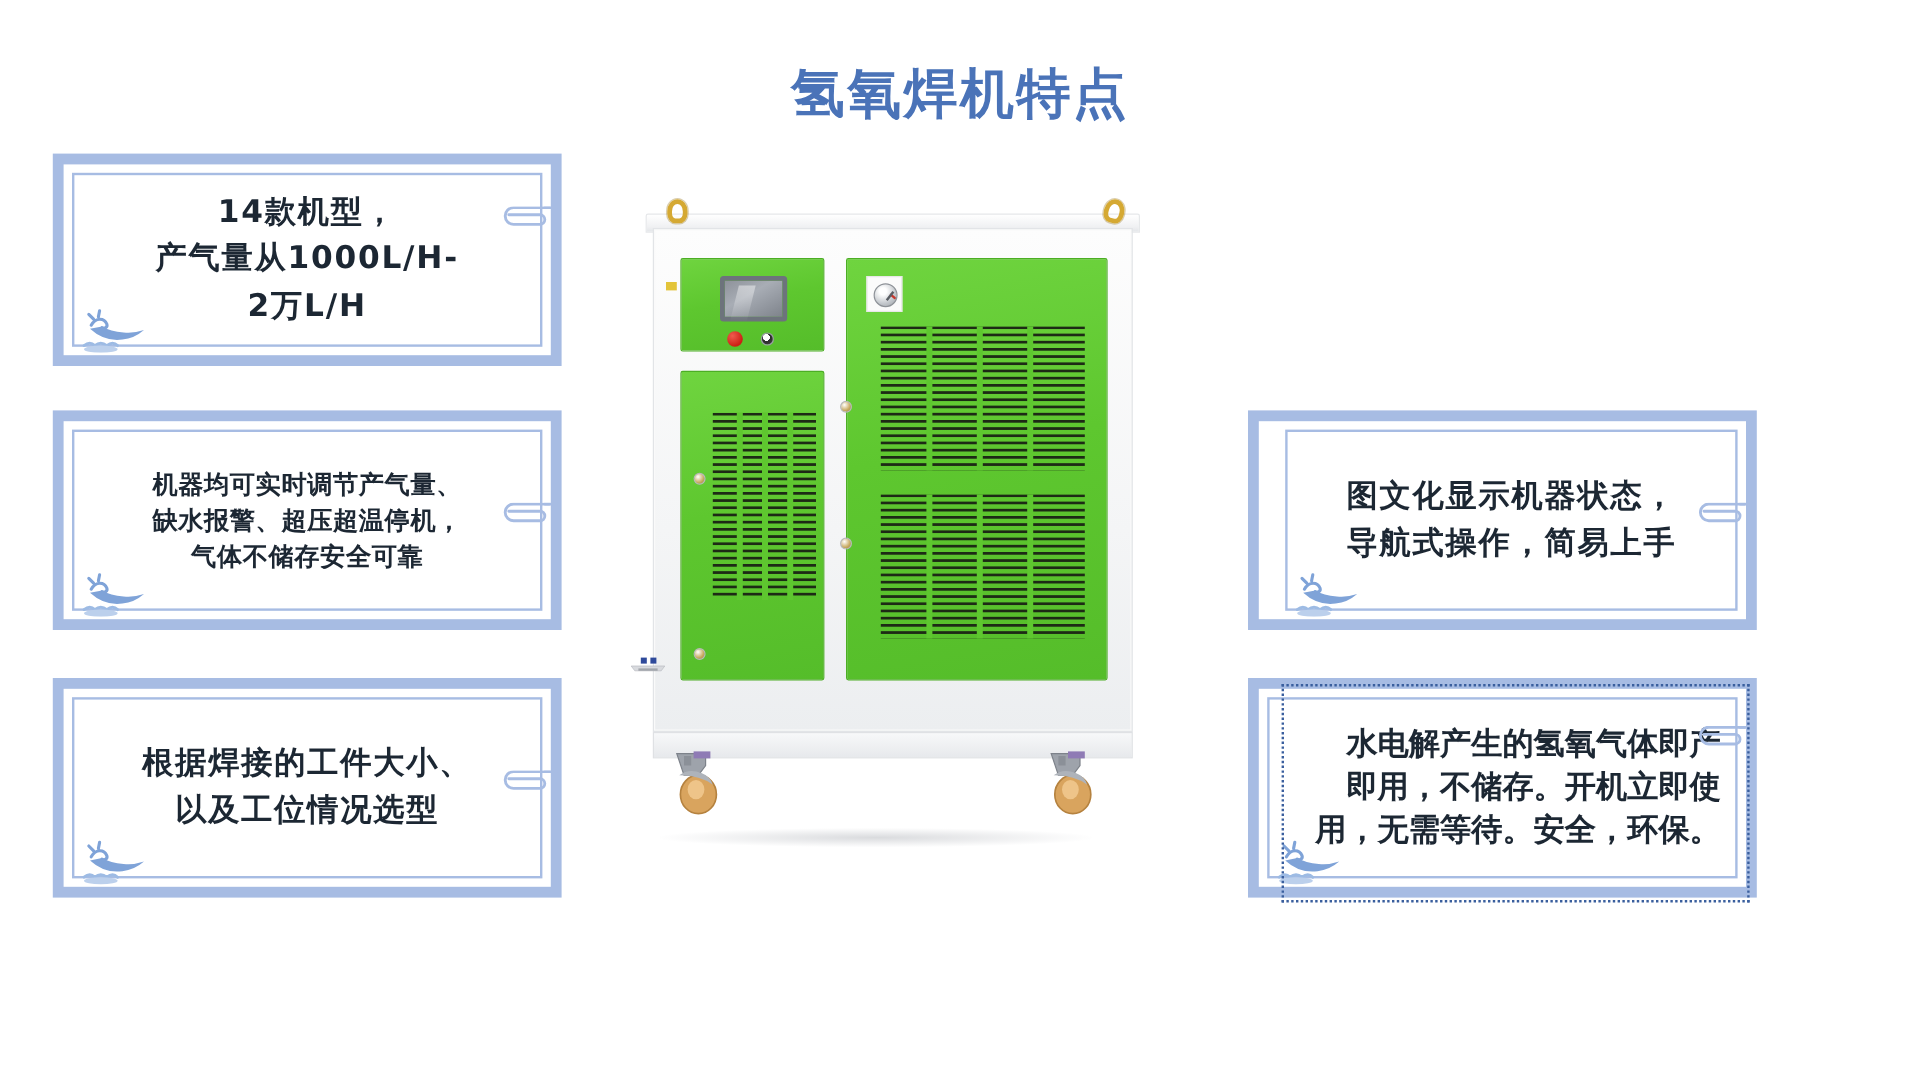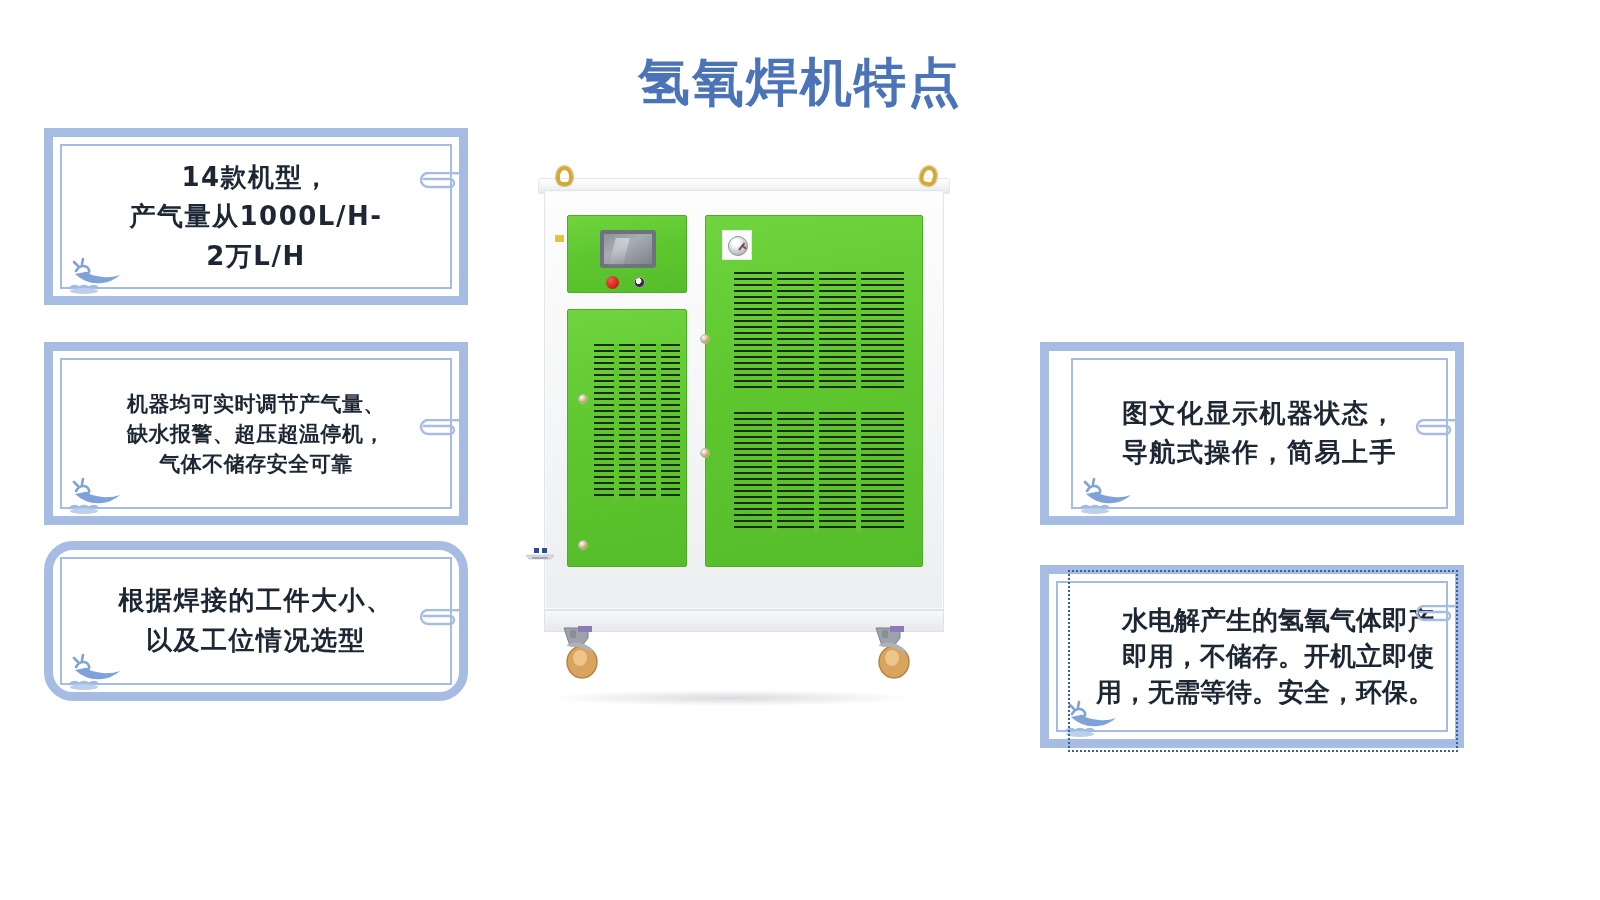--- a/index.html
+++ b/index.html
@@ -9,21 +9,21 @@
     font-family: "Liberation Sans", "DejaVu Sans", sans-serif;
     overflow: hidden;
   }
   #stage { position: relative; width: 1600px; height: 900px; background:#fff; }
 
   
   .page-title {
     position: absolute;
     left: 0; top: 48px; width: 1600px;
     text-align: center;
-    font-size: 52px;
+    font-size: 45px;
     font-weight: bold;
     letter-spacing: 2px;
     color: #4a73b8;
     font-family: "DejaVu Sans", "Liberation Sans", sans-serif;
   }
 
   
   .fbox {
     position: absolute;
     background: #ffffff;
@@ -232,21 +232,21 @@
       </svg>
       <svg class="boat" viewBox="0 0 62 40">
         <path d="M8 17 c4 -7 11 -6 13 -1 c1 3 -2 4 -4 3 M10 12 l-4 -4 M14 10 l1 -5" fill="none" stroke="#7fa3d8" stroke-width="2.6" stroke-linecap="round"></path>
         <path d="M7 20 q12 11 27 9 q10 -1 18 -8 q-9 3 -17 2 q-11 -1 -18 -5 z" fill="#7fa3d8"></path>
         <path d="M2 34 q5 -4 9 0 q5 -4 10 0 q5 -4 9 0" fill="none" stroke="#9dbbe4" stroke-width="2.4" stroke-linecap="round"></path>
         <ellipse cx="16" cy="37" rx="14" ry="3" fill="#bcd0ec"></ellipse>
       </svg>
     </div>
   </div>
 
-  <div class="fbox" style="left:44px; top:541px; width:424px; height:160px;border-radius:29px;">
+  <div class="fbox" style="left:44px; top:565px; width:424px; height:183px;">
     <div class="inner">
       <div class="text nosel">根据焊接的工件大小、
 以及工位情况选型</div>
       <svg class="clip mid" viewBox="0 0 52 22">
         <path d="M6 7 h26 a4 4 0 0 1 0 8 H10 a7 7 0 0 1 0 -14 h30" fill="none" stroke="#a7bce3" stroke-width="2.4" stroke-linecap="round"></path>
         <path d="M36 1 h10" fill="none" stroke="#a7bce3" stroke-width="2.4" stroke-linecap="round"></path>
       </svg>
       <svg class="boat" viewBox="0 0 62 40">
         <path d="M8 17 c4 -7 11 -6 13 -1 c1 3 -2 4 -4 3 M10 12 l-4 -4 M14 10 l1 -5" fill="none" stroke="#7fa3d8" stroke-width="2.6" stroke-linecap="round"></path>
         <path d="M7 20 q12 11 27 9 q10 -1 18 -8 q-9 3 -17 2 q-11 -1 -18 -5 z" fill="#7fa3d8"></path>

